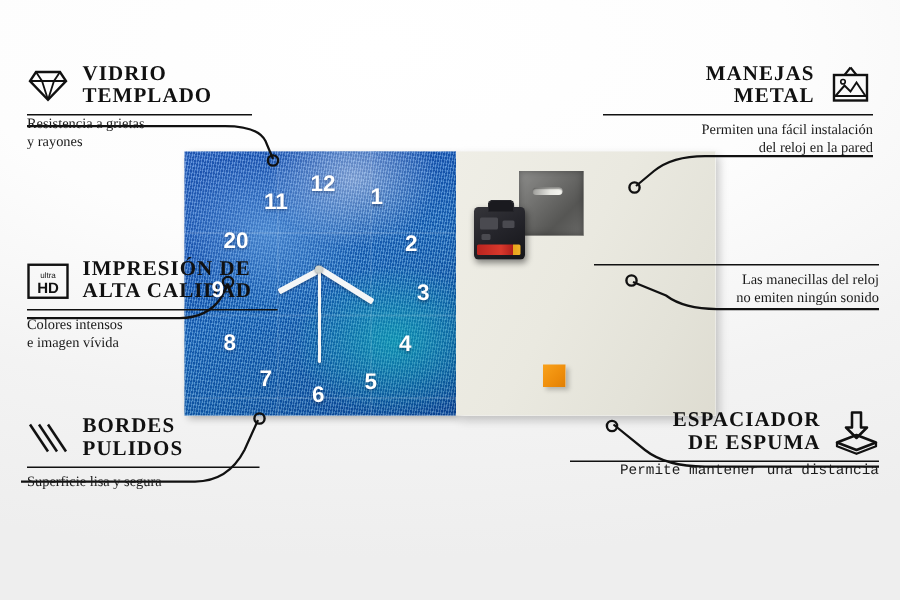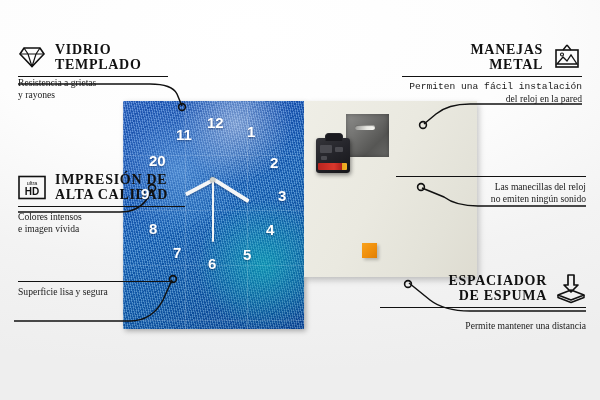--- a/index.html
+++ b/index.html
@@ -12,21 +12,21 @@
     position:relative;width:600px;height:400px;
     background:
       radial-gradient(120% 85% at 42% 8%, #ffffff 0%, #fdfdfd 38%, #f3f3f3 70%, #eeeeee 100%);
     overflow:hidden;
   }
   
   #product{
     position:absolute;left:123px;top:101px;width:354px;height:176px;
   }
   .clockface{
-    position:absolute;left:0;top:0;width:181px;height:228px;
+    position:absolute;left:0;top:0;width:181px;height:176px;
     background:
       radial-gradient(65% 50% at 78% 72%, rgba(16,190,190,.55) 0%, rgba(16,150,190,0) 58%),
       radial-gradient(60% 48% at 30% 30%, rgba(120,180,235,.50) 0%, rgba(80,140,215,0) 60%),
       repeating-linear-gradient(99deg, rgba(255,255,255,.20) 0px, rgba(255,255,255,.20) .7px, rgba(0,40,120,.22) .7px, rgba(0,40,120,.22) 1.7px),
       repeating-linear-gradient(6deg, rgba(255,255,255,.10) 0px, rgba(255,255,255,.10) 1px, rgba(0,20,90,.14) 1px, rgba(0,20,90,.14) 2.4px),
       linear-gradient(155deg,#2f6fd0 0%,#1d63c6 26%,#1c74c9 48%,#146ab8 70%,#0c4f9e 100%);
     box-shadow:2px 2px 5px rgba(0,0,0,.30);
     overflow:hidden;
   }
   .clockface:before{
@@ -203,41 +203,58 @@
         <div class="ctitle">IMPRESIÓN DE</div>
         <div class="ctitle">ALTA CALIDAD</div>
       </span>
     </div>
     <div class="rule" style="width:167px;margin-top:4px;"></div>
     <div class="cdesc" style="margin-top:4px;">Colores intensos</div>
     <div class="cdesc">e imagen vívida</div>
   </div>
 
   <div class="callout" style="left:18px;top:277px;width:180px;">
+    <div class="head">
+      <span class="ico">
+        <svg width="28" height="24" viewBox="0 0 28 24">
+          <path d="M3 2 L17 2 M3 8 L17 8 M3 14 L17 14" stroke="#111" stroke-width="0" fill="none"></path>
+          <path d="M2 3 L13 3 L24 20 L13 20 Z" fill="none" stroke="#111" stroke-width="0"></path>
+          <g stroke="#111" stroke-width="1.7" fill="none">
+            <path d="M2 3 L14 21"></path>
+            <path d="M8 3 L20 21"></path>
+            <path d="M14 3 L26 21"></path>
+          </g>
+        </svg>
+      </span>
+      <span>
+        <div class="ctitle">BORDES</div>
+        <div class="ctitle">PULIDOS</div>
+      </span>
+    </div>
     <div class="rule" style="width:155px;margin-top:4px;"></div>
     <div class="cdesc" style="margin-top:4px;">Superficie lisa y segura</div>
   </div>
 
   <div class="callout" style="left:402px;top:42px;width:180px;">
     <div class="head right">
       <span class="txt-r">
         <div class="ctitle">MANEJAS</div>
         <div class="ctitle">METAL</div>
       </span>
       <span class="ico">
         <svg width="30" height="26" viewBox="0 0 30 26">
           <path d="M15 1 L11 6 M15 1 L19 6" fill="none" stroke="#111" stroke-width="1.4"></path>
           <rect x="4" y="6" width="22" height="17" fill="none" stroke="#111" stroke-width="1.6"></rect>
           <path d="M5 20 L11 13 L15 17 L19 11 L25 20 Z" fill="none" stroke="#111" stroke-width="1.3"></path>
           <circle cx="10" cy="10.5" r="1.5" fill="none" stroke="#111" stroke-width="1.1"></circle>
         </svg>
       </span>
     </div>
     <div class="rule" style="width:180px;margin-top:4px;"></div>
-    <div class="cdesc txt-r" style="margin-top:4px;font-family:Liberation Mono, monospace;">Permiten una fácil instalación</div>
+    <div class="cdesc txt-r" style="margin-top:4px;">Permiten una fácil instalación</div>
     <div class="cdesc txt-r">del reloj en la pared</div>
   </div>
 
   <div class="callout" style="left:396px;top:172px;width:190px;">
     <div class="rule" style="width:190px;margin-top:4px;"></div>
     <div class="cdesc txt-r" style="margin-top:4px;">Las manecillas del reloj</div>
     <div class="cdesc txt-r">no emiten ningún sonido</div>
   </div>
 
   <div class="callout" style="left:380px;top:273px;width:206px;">
@@ -248,16 +265,16 @@
       </span>
       <span class="ico">
         <svg width="30" height="28" viewBox="0 0 30 28">
           <path d="M12 1 H18 V11 H22 L15 18 L8 11 H12 Z" fill="none" stroke="#111" stroke-width="1.7" stroke-linejoin="round"></path>
           <path d="M15 16 L28 21 L15 26 L2 21 Z" fill="none" stroke="#111" stroke-width="1.7" stroke-linejoin="round"></path>
           <path d="M2 21 V23.5 L15 28.5 L28 23.5 V21" fill="none" stroke="#111" stroke-width="1.5" stroke-linejoin="round"></path>
         </svg>
       </span>
     </div>
     <div class="rule" style="width:206px;margin-top:4px;"></div>
-    <div class="cdesc txt-r" style="margin-top:12px;">Permite mantener una distancia</div>
+    <div class="cdesc txt-r" style="margin-top:0;font-family:Liberation Mono, monospace;">Permite mantener una distancia</div>
   </div>
 
 </div>
 
 </body></html>

